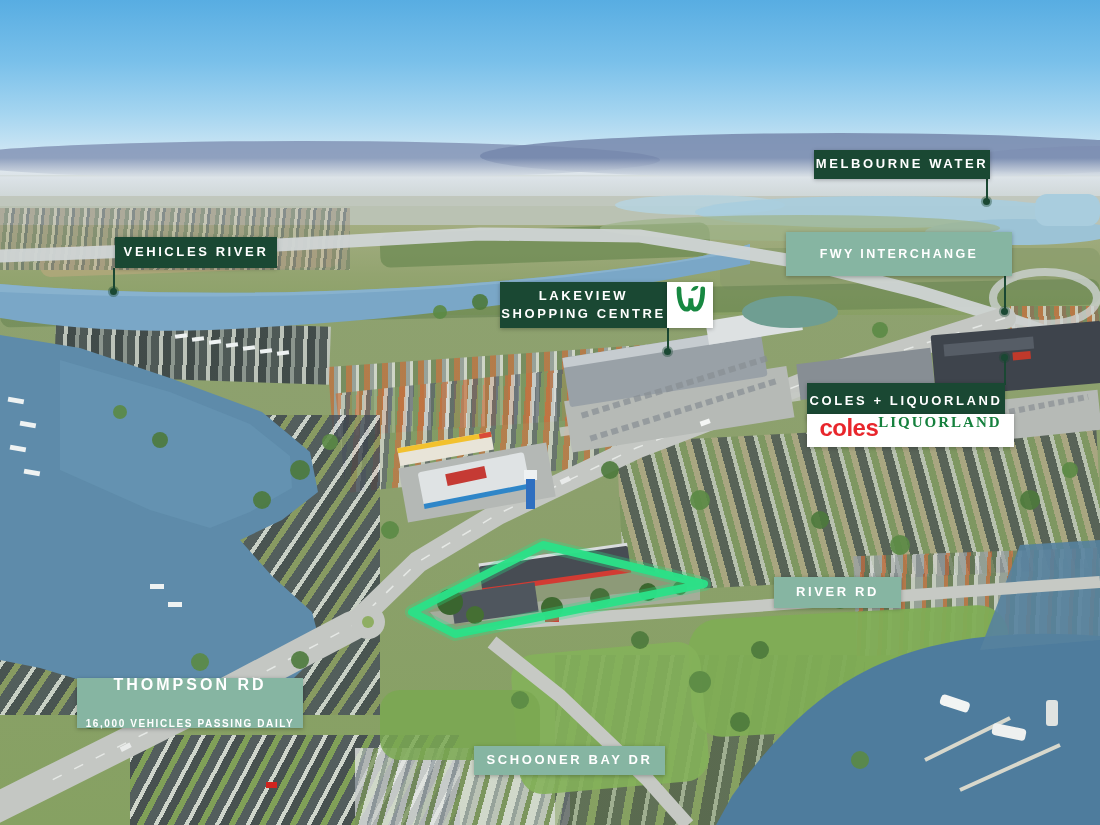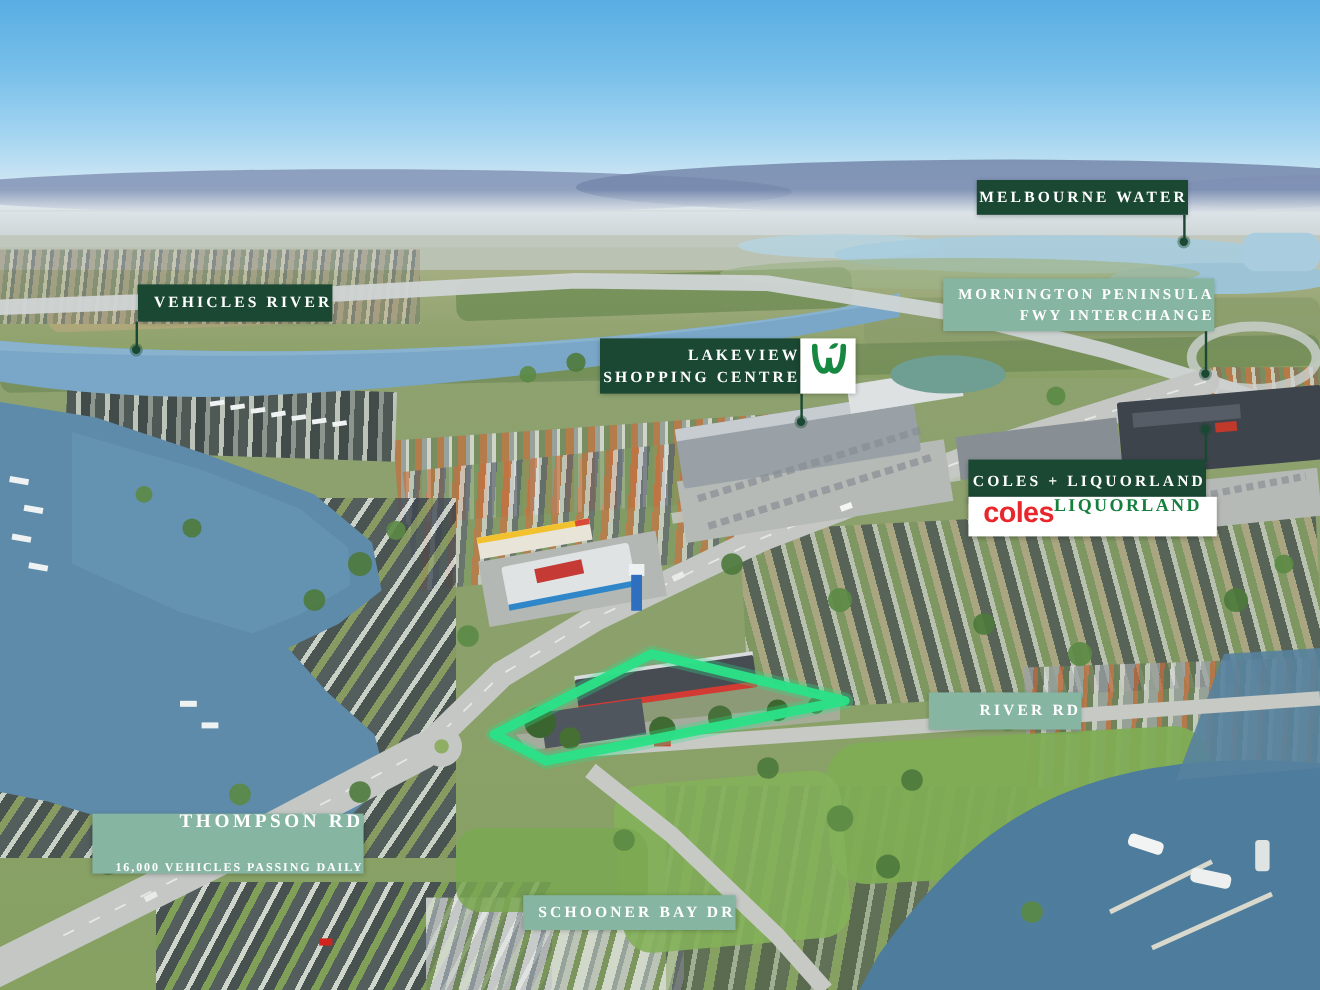--- a/index.html
+++ b/index.html
@@ -48,22 +48,22 @@
     background:repeating-linear-gradient(105deg,#e3e6e4 0 8px,#9aa3a8 8px 12px,#c8ccca 12px 18px,#79935c 18px 23px);}
   .hcE2{left:555px;top:655px;width:310px;height:170px;opacity:.5;
     background:repeating-linear-gradient(100deg,#2e343c 0 12px,#b8bdbf 12px 16px,#3a414a 16px 26px,#86a060 26px 34px);}
   .hcF{left:855px;top:552px;width:245px;height:100px;opacity:.75;transform:rotate(-2deg);
     background:repeating-linear-gradient(95deg,#9aa1a5 0 8px,#c26d41 8px 12px,#667a57 12px 17px,#d6d9d8 17px 21px);}
   .g1{left:690px;top:612px;width:320px;height:118px;background:#7fad55;border-radius:30px;opacity:.95;transform:rotate(-3deg);}
   .g2{left:515px;top:648px;width:190px;height:140px;background:#84b15a;border-radius:24px;opacity:.9;transform:rotate(-5deg);}
   .g3{left:380px;top:690px;width:160px;height:70px;background:#7aa851;border-radius:20px;opacity:.85;}
   svg.features{position:absolute;left:0;top:0;}
   
-  .lbl{position:absolute;display:flex;flex-direction:column;align-items:flex-end;justify-content:center;
-    color:#fff;font-weight:700;text-align:center;box-shadow:0 1px 4px rgba(0,0,0,.28);font-family:Liberation Serif, serif;}
+  .lbl{position:absolute;display:flex;flex-direction:column;align-items:center;justify-content:center;
+    color:#fff;font-weight:700;text-align:center;box-shadow:0 1px 4px rgba(0,0,0,.28);}
   .dark{background:#1a4833;}
   .sage{background:#86b5a2;}
   .t13{font-size:13px;letter-spacing:2.6px;line-height:1.4;}
   .t12{font-size:12.5px;letter-spacing:2.4px;line-height:1.45;}
   .t16{font-size:16px;letter-spacing:3px;line-height:1.3;}
   .t10{font-size:10px;letter-spacing:1.6px;line-height:1.5;font-weight:700;}
   .logo-box{position:absolute;background:#fff;display:flex;justify-content:center;box-shadow:0 1px 4px rgba(0,0,0,.28);}
   .coles-word{font-size:24px;font-weight:700;color:#e8262c;letter-spacing:-.5px;text-transform:lowercase;}
   .liquorland-word{font-family:"Liberation Serif",serif;font-size:15px;font-weight:700;color:#15803d;letter-spacing:2px;}
   .lead{position:absolute;width:2px;background:#1a4833;}
@@ -268,21 +268,20 @@
 
   <div class="lbl dark t13" style="left:814px;top:150px;width:176px;height:29px;">
     <span>MELBOURNE WATER</span>
   </div>
 
   <div class="lbl dark t13" style="left:115px;top:237px;width:162px;height:31px;">
     <span>VEHICLES RIVER</span>
   </div>
 
   <div class="lbl sage t12" style="left:786px;top:232px;width:226px;height:44px;">
-    <span>MORNINGTON PENINSULA</span>
     <span>FWY INTERCHANGE</span>
   </div>
 
   <div class="lbl dark t13" style="left:500px;top:282px;width:167px;height:46px;">
     <span>LAKEVIEW</span>
     <span>SHOPPING CENTRE</span>
   </div>
   <div class="logo-box" style="left:667px;top:282px;width:46px;height:46px;">
     <svg width="34" height="34" viewBox="0 0 40 40">
       <path d="M7,8 C7,24 11,32 16,32 C20,32 21,25 21,19 C21,25 22,32 26,32 C31,32 35,24 35,8" fill="none" stroke="#178841" stroke-width="5.5" stroke-linecap="round"></path>
@@ -300,17 +299,17 @@
 
   <div class="lbl sage t13" style="left:774px;top:577px;width:127px;height:31px;">
     <span>RIVER RD</span>
   </div>
 
   <div class="lbl sage" style="left:77px;top:678px;width:226px;height:50px;gap:20px;">
     <span class="t16">THOMPSON RD</span>
     <span class="t10">16,000 VEHICLES PASSING DAILY</span>
   </div>
 
-  <div class="lbl sage t13" style="left:436px;top:746px;width:177px;height:29px;">
+  <div class="lbl sage t13" style="left:474px;top:746px;width:191px;height:29px;">
     <span>SCHOONER BAY DR</span>
   </div>
 
 </div>
 
 </body></html>

